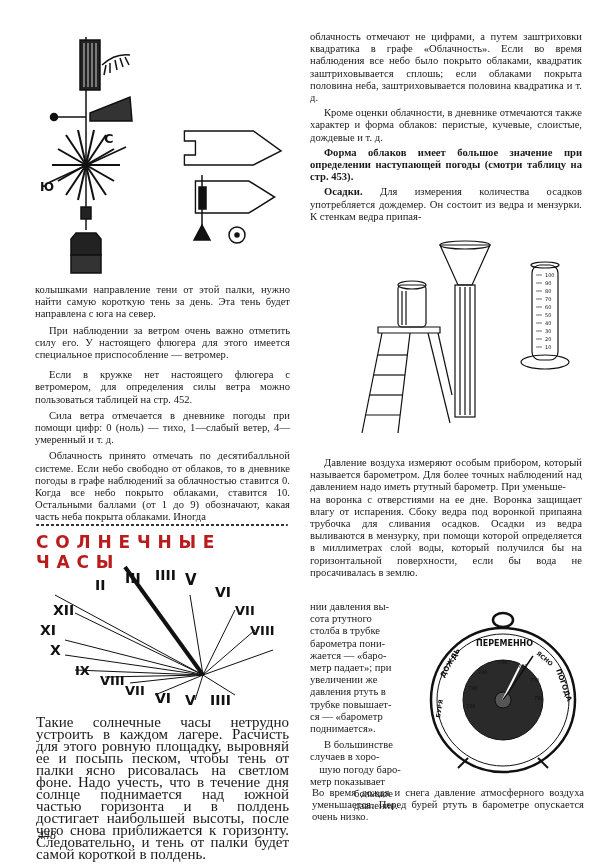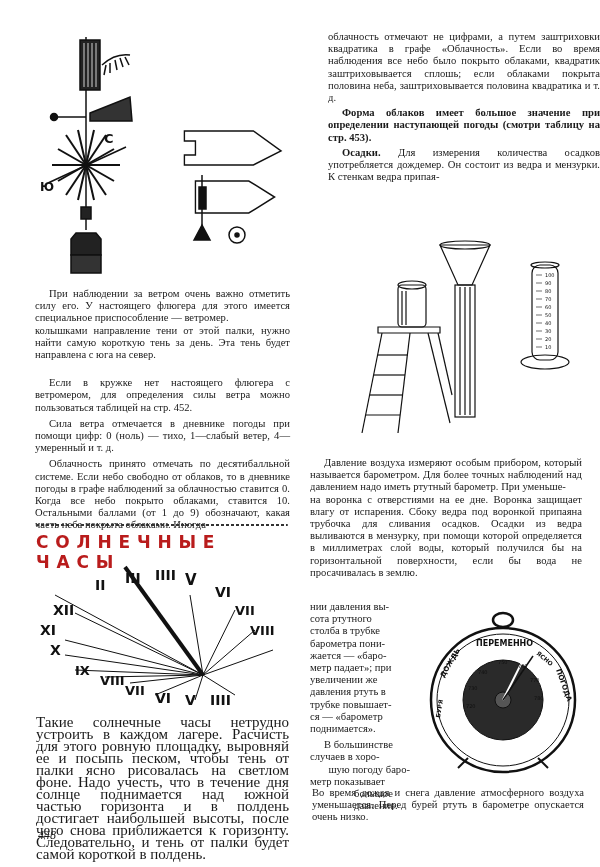--- a/index.html
+++ b/index.html
@@ -86,23 +86,23 @@
       <path d="M164 215 L172 200 L180 215 Z" fill="#111"></path>
       <circle cx="207" cy="210" r="8"></circle>
       <circle cx="207" cy="210" r="2" fill="#111"></circle>
     </g>
     <text x="74" y="118" font-family="DejaVu Sans, sans-serif" font-size="13" font-weight="bold" fill="#111">С</text>
     <text x="10" y="166" font-family="DejaVu Sans, sans-serif" font-size="12" font-weight="bold" fill="#111">Ю</text>
   </svg>
 </div>
 
 <div class="col" style="left:35px; top:284px; width:255px;">
+  <p class="txt">колышками направление тени от этой палки, нужно найти самую короткую тень за день. Эта тень будет направлена с юга на север.</p>
   <p class="txt ind" style="margin-top:4px;">При наблюдении за ветром очень важно отметить силу его. У настоящего флюгера для этого имеется специальное приспособление — ветромер.</p>
-  <p class="txt">колышками направление тени от этой палки, нужно найти самую короткую тень за день. Эта тень будет направлена с юга на север.</p>
-  <p class="txt ind" style="margin-top:16px;">Если в кружке нет настоящего флюгера с ветромером, для определения силы ветра можно пользоваться таблицей на стр. 452.</p>
+  <p class="txt ind" style="margin-top:8px;">Если в кружке нет настоящего флюгера с ветромером, для определения силы ветра можно пользоваться таблицей на стр. 452.</p>
   <p class="txt ind" style="margin-top:4px;">Сила ветра отмечается в дневнике погоды при помощи цифр: 0 (ноль) — тихо, 1—слабый ветер, 4—умеренный и т. д.</p>
   <p class="txt ind" style="margin-top:4px;">Облачность принято отмечать по десятибалльной системе. Если небо свободно от облаков, то в дневнике погоды в графе наблюдений за облачностью ставится 0. Когда все небо покрыто облаками, ставится 10. Остальными баллами (от 1 до 9) обозначают, какая часть неба покрыта облаками. Иногда</p>
 </div>
 
 <div class="wavy" style="left:36px; top:524px; width:252px; height:2px;"></div>
 
 <div class="col heading" style="left:36px; top:532px; width:260px;">СОЛНЕЧНЫЕ ЧАСЫ</div>
 
 <div class="col" style="left:35px; top:555px; width:250px; height:155px;">
   <svg width="250" height="155" viewBox="0 0 250 155">
@@ -143,22 +143,23 @@
     </g>
   </svg>
 </div>
 
 <div class="col" style="left:36px; top:716px; width:253px;">
   <p class="caption" style="margin:0;">Такие солнечные часы нетрудно устроить в каждом лагере. Расчисть для этого ровную площадку, выровняй ее и посыпь песком, чтобы тень от палки ясно рисовалась на светлом фоне. Надо учесть, что в течение дня солнце поднимается над южной частью горизонта и в полдень достигает наибольшей высоты, после чего снова приближается к горизонту. Следовательно, и тень от палки будет самой короткой в полдень.</p>
 </div>
 
 <div class="col pageno" style="left:38px; top:828px;">448</div>
 
-<div class="col" style="left:328px; top:31px; width:272px;">
+<div class="col" style="left:310px; top:31px; width:272px;">
   <p class="txt">облачность отмечают не цифрами, а путем заштриховки квадратика в графе «Облачность». Если во время наблюдения все небо было покрыто облаками, квадратик заштриховывается сплошь; если облаками покрыта половина неба, заштриховывается половина квадратика и т. д.</p>
+  <p class="txt ind" style="margin-top:3px;">Кроме оценки облачности, в дневнике отмечаются также характер и форма облаков: перистые, кучевые, слоистые, дождевые и т. д.</p>
   <p class="txt ind bold" style="margin-top:3px;">Форма облаков имеет большое значение при определении наступающей погоды (смотри таблицу на стр. 453).</p>
   <p class="txt ind" style="margin-top:3px;"><span class="bold">Осадки.</span><span> Для измерения количества осадков употребляется дождемер. Он состоит из ведра и мензурки. К стенкам ведра припая-</span></p>
 </div>
 
 <div class="col" style="left:340px; top:235px; width:245px; height:200px;">
   <svg width="245" height="200" viewBox="0 0 245 200">
     <g stroke="#111" stroke-width="1.2" fill="none">
 
       <polygon points="38,92 100,92 100,98 38,98" fill="#fff"></polygon>
       <line x1="42" y1="98" x2="22" y2="198"></line>
@@ -225,21 +226,21 @@
   <div class="txt" style="text-align:left;">барометра пони-</div>
   <div class="txt" style="text-align:left;">жается — «баро-</div>
   <div class="txt" style="text-align:left;">метр падает»; при</div>
   <div class="txt" style="text-align:left;">увеличении же</div>
   <div class="txt" style="text-align:left;">давления ртуть в</div>
   <div class="txt" style="text-align:left;">трубке повышает-</div>
   <div class="txt" style="text-align:left;">ся — «барометр</div>
   <div class="txt" style="text-align:left;">поднимается».</div>
   <div class="txt" style="text-align:left; text-indent:14px; margin-top:4px;">В большинстве</div>
   <div class="txt" style="text-align:left;">случаев в хоро-</div>
-  <div class="txt" style="text-align:right;">шую погоду баро-</div>
+  <div class="txt" style="text-align:center;">шую погоду баро-</div>
   <div class="txt" style="text-align:left;">метр показывает</div>
   <div class="txt" style="text-align:left;padding-left:44px;">большое давление.</div>
 </div>
 
 <div class="col" style="left:418px; top:608px; width:170px; height:170px;">
   <svg width="170" height="170" viewBox="0 0 170 170">
     <g stroke="#111" fill="none">
       <ellipse cx="85" cy="12" rx="10" ry="7" stroke-width="2.5"></ellipse>
       <circle cx="85" cy="92" r="72" stroke-width="2.5"></circle>
       <circle cx="85" cy="92" r="66" stroke-width="1"></circle>

